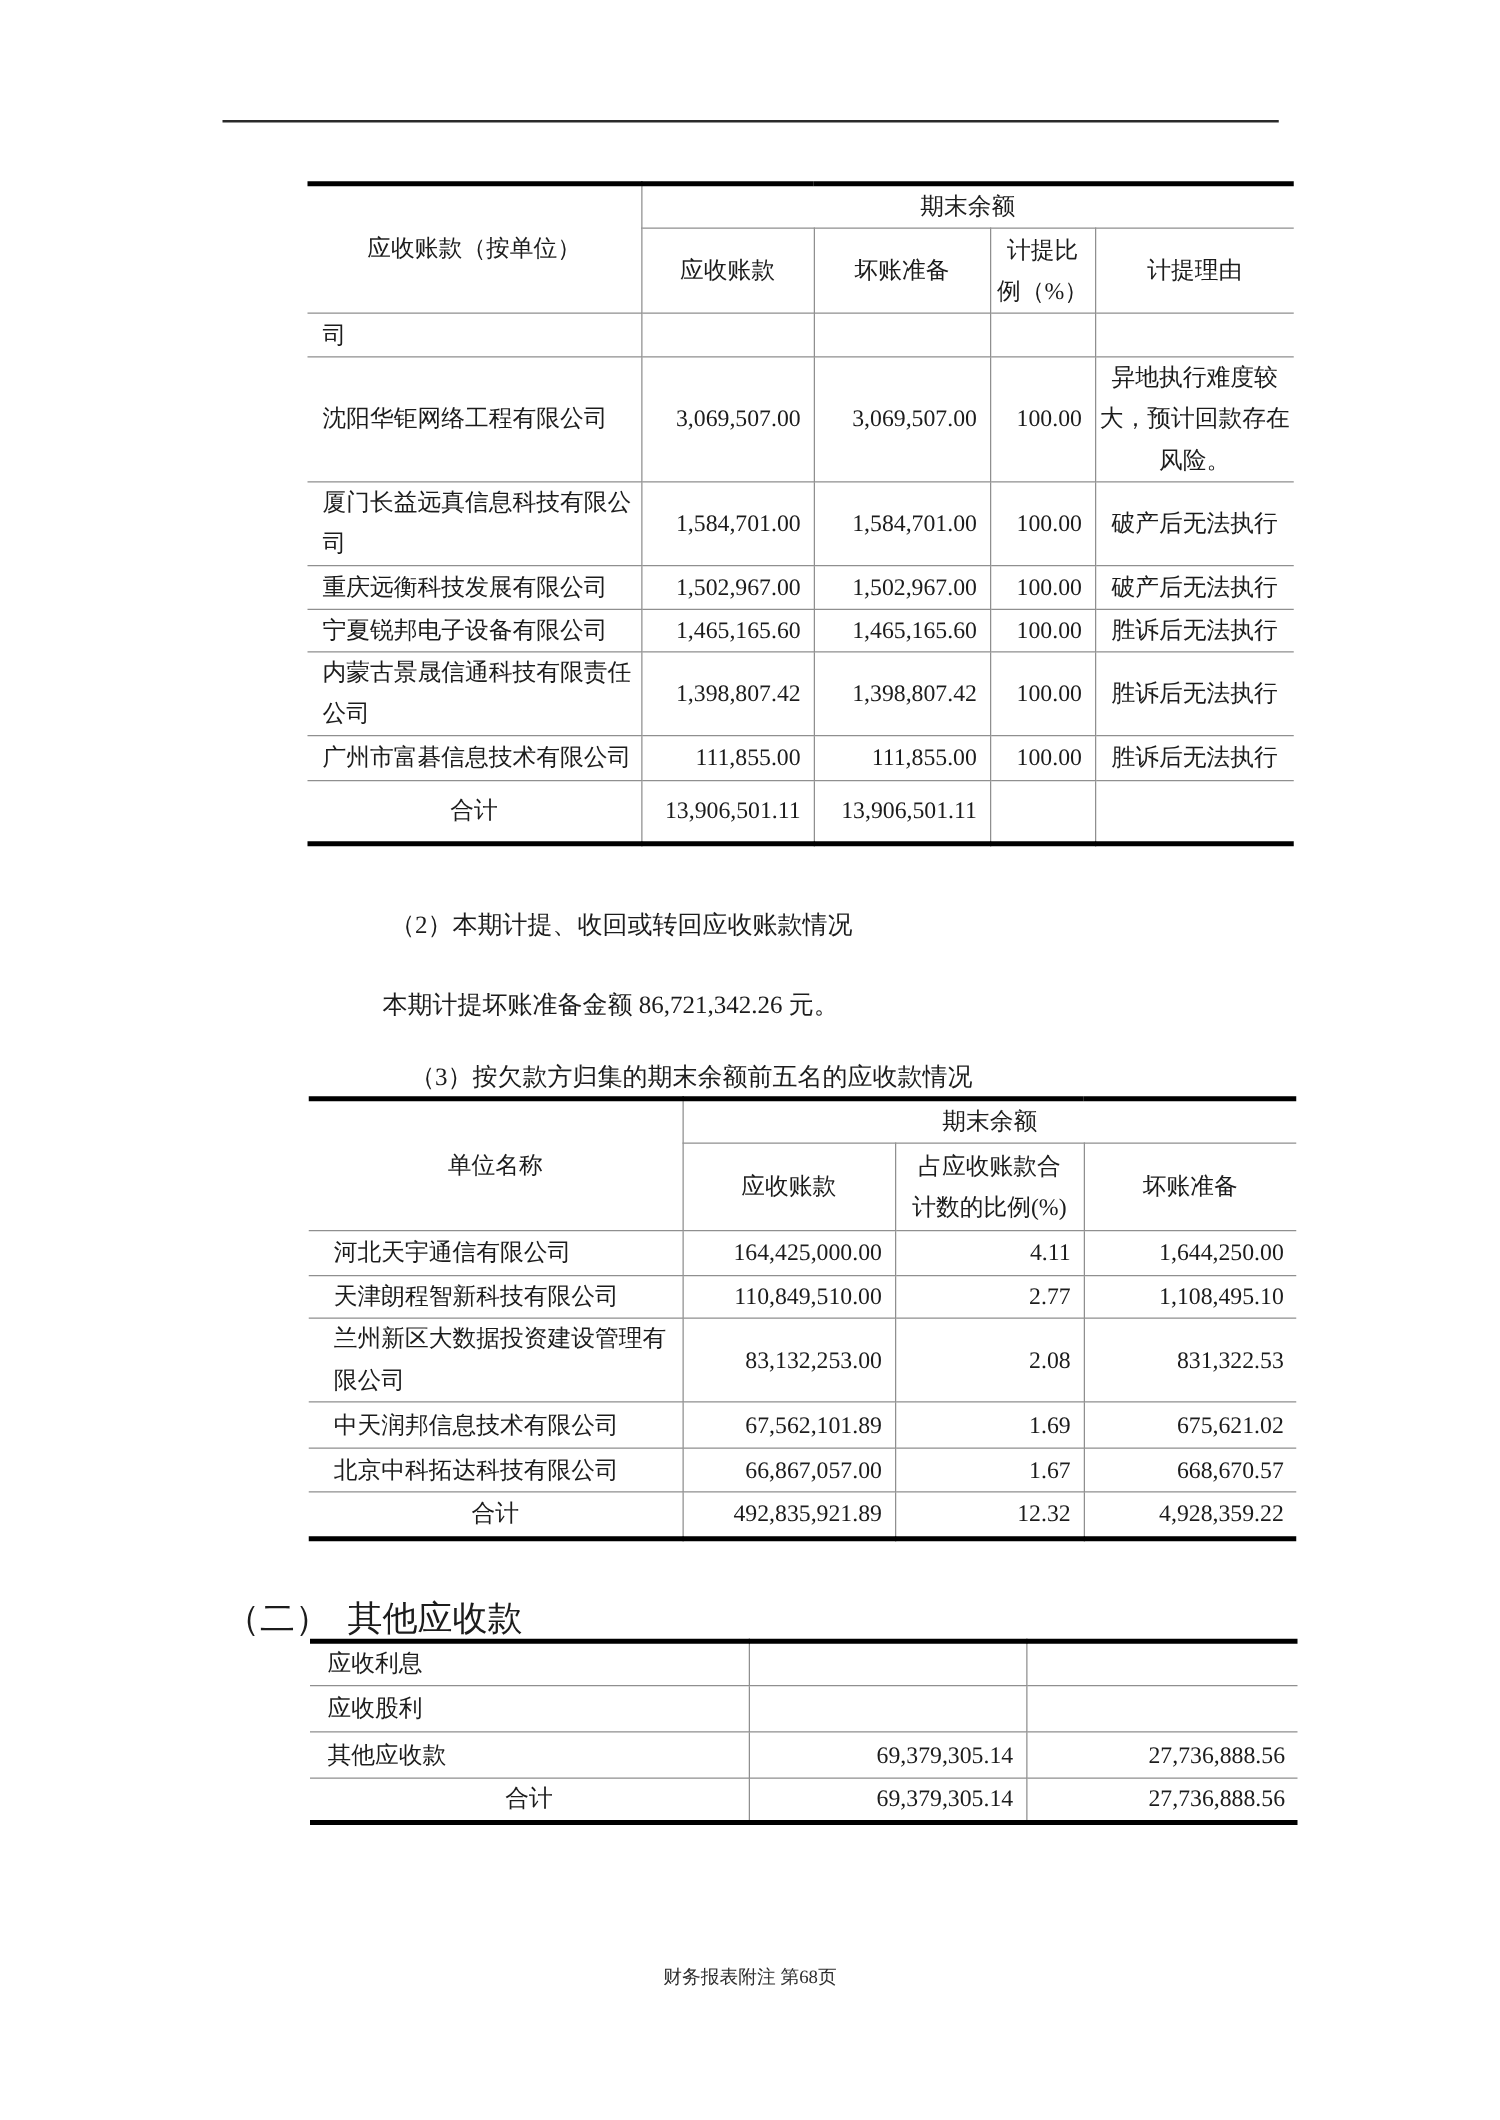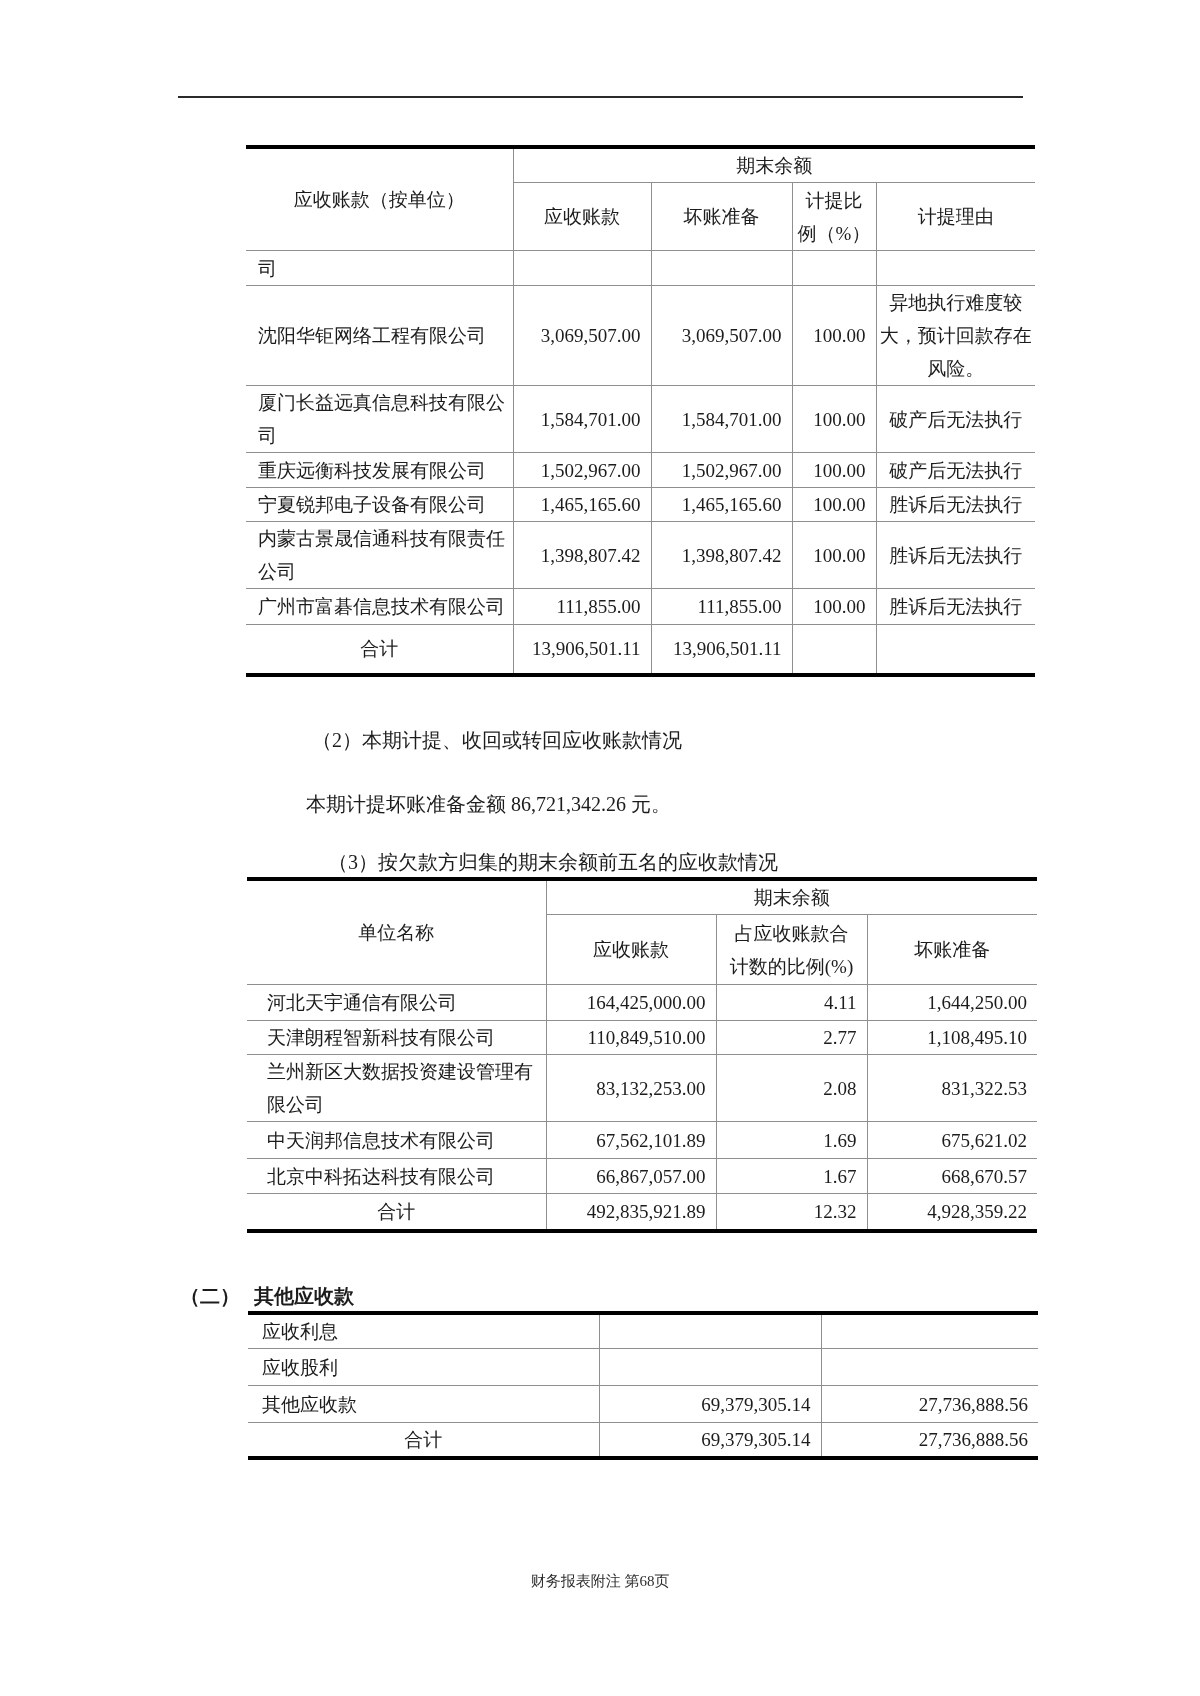--- a/index.html
+++ b/index.html
@@ -20,21 +20,21 @@
   .tbl tr > *:first-child{border-left:none;}
   .tbl tr > *:last-child{border-right:none;}
   .ctr{text-align:center;}
   .num{text-align:right;padding-right:10px !important;}
   .t1name{text-align:left;padding:0 3px 0 12px !important;}
   .t2name{text-align:left;padding:0 9px 0 20px !important;}
   .t3item{text-align:left;padding:0 9px 0 14px !important;}
   .t1reason{text-align:center;padding:0 3px !important;}
   .pre{white-space:pre-line;}
   .sectext{position:absolute;font-size:20px;line-height:26px;white-space:nowrap;}
-  .sec4{position:absolute;font-size:20px;line-height:26px;font-weight:bold;white-space:nowrap;}
+  .sec4{position:absolute;font-size:28px;line-height:26px;font-weight:normal;white-space:nowrap;}
   .footer{position:absolute;left:0;top:1572px;width:1200px;text-align:center;font-size:15px;color:#2e2e2e;}
 </style>
 </head>
 <body>
 
 <div class="page">
 
   <div class="toprule"></div>
 
   <table class="tbl" style="left:246px;top:145px;width:789px;">

